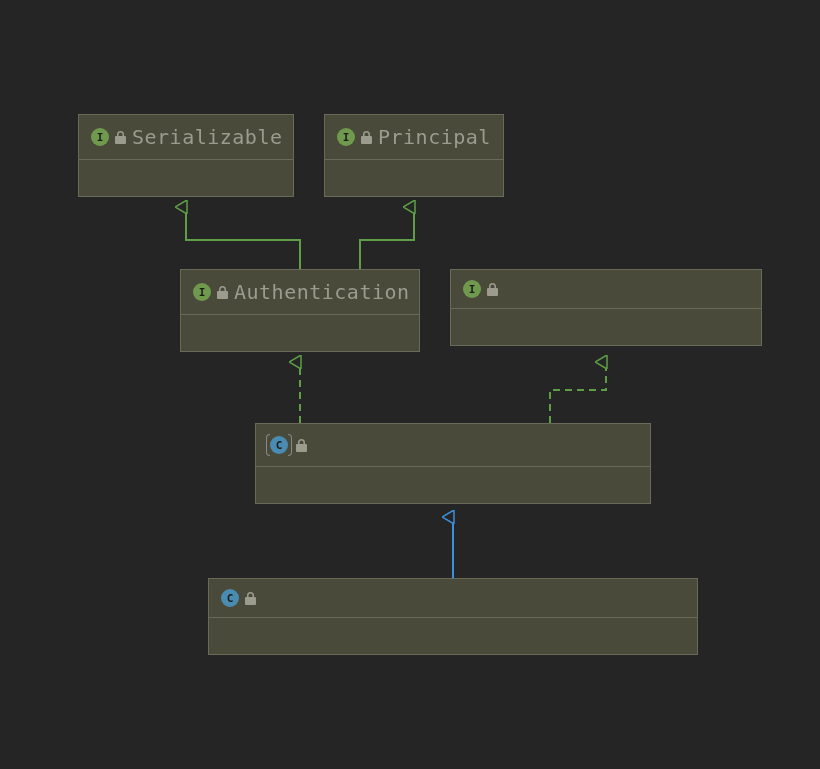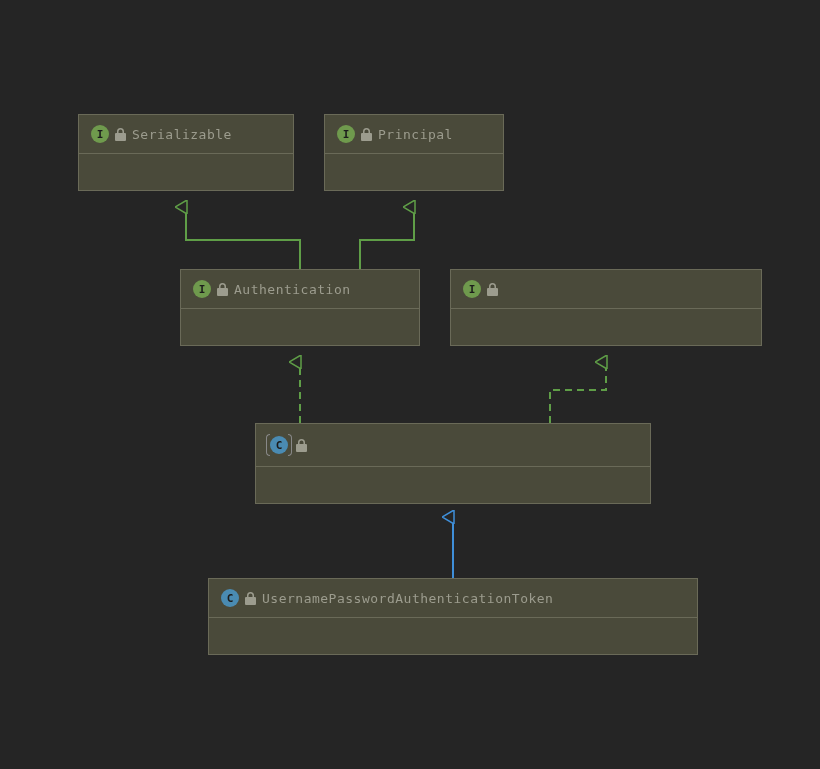--- a/index.html
+++ b/index.html
@@ -35,21 +35,21 @@
     gap: 6px;
     padding: 10px 12px;
     border-bottom: 1px solid #6a6a58;
     white-space: nowrap;
   }
   .node-body {
     height: 36px;
   }
   .node-title {
     color: #9c9c8e;
-    font-size: 13px;
+    font-size: 20px;
     letter-spacing: 0.5px;
   }
   .type-badge {
     width: 18px;
     height: 18px;
     border-radius: 50%;
     display: flex;
     align-items: center;
     justify-content: center;
     font-weight: bold;
@@ -176,18 +176,17 @@
   </div>
 
   <div class="node" style="left:208px; top:578px; width:490px;">
     <div class="node-header">
       <span class="type-badge type-C">C</span>
       <span class="lock-icon">
         <svg width="11" height="13" viewBox="0 0 11 13">
             <path d="M2 5 V3.5 a3.5 3.5 0 0 1 7 0 V5 H10 a1 1 0 0 1 1 1 V12 a1 1 0 0 1 -1 1 H1 a1 1 0 0 1 -1 -1 V6 a1 1 0 0 1 1 -1 Z M3.5 5 H7.5 V3.5 a2 2 0 0 0 -4 0 Z" fill="#9c9c8e"></path>
           </svg>
       </span>
-      <span class="node-title">UsernamePasswordAuthenticationToken</span>
     </div>
     <div class="node-body"></div>
   </div>
 
 </div>
 
 </body></html>

